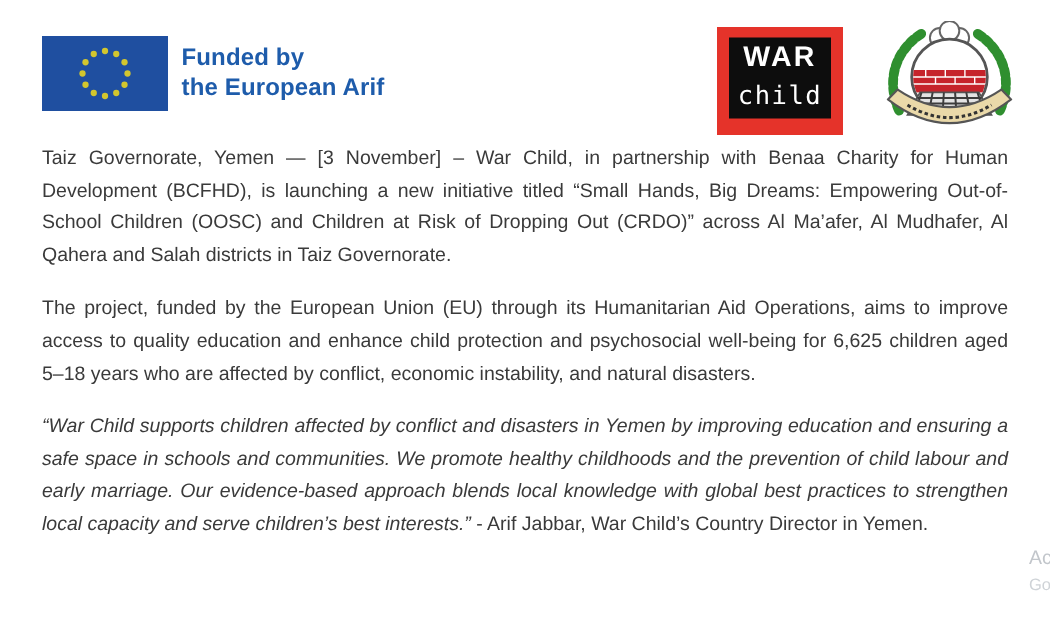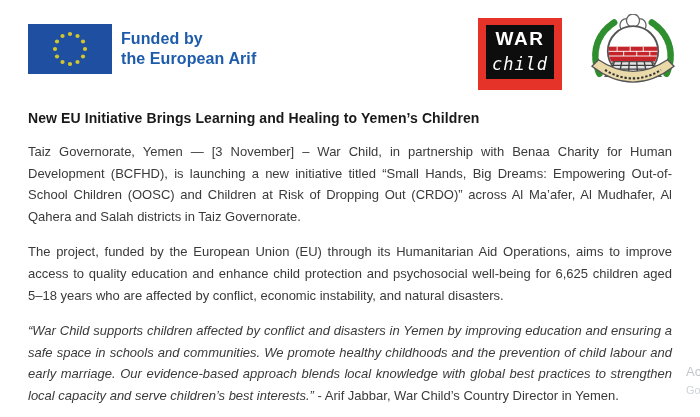--- a/index.html
+++ b/index.html
@@ -47,21 +47,20 @@
   .wc-war {
     height: 27px;
     font-weight: bold;
     font-size: 19px;
     line-height: 27px;
     letter-spacing: 1.5px;
   }
   .wc-child {
     height: 27px;
     font-family: "DejaVu Sans Mono", monospace;
-    font-style: italic;
     font-size: 17px;
     line-height: 25px;
     letter-spacing: 1px;
   }
   .benaa { display: block; margin-top: -2px; }
 
   
   .article { padding: 0 28px; }
   .article h1 {
     font-size: 14px;
@@ -168,21 +167,20 @@
           <line x1="70" y1="51" x2="75" y2="67"></line>
         </g>
 
         <path d="M6,56 Q50,90 94,56 L87,49 Q50,74 13,49 Z" fill="#ead9a9" stroke="#555" stroke-width="1.5" stroke-linejoin="round"></path>
         <path d="M20,60 Q50,78 80,60" fill="none" stroke="#333" stroke-width="2.2" stroke-dasharray="2.5 2"></path>
       </svg>
     </div>
   </header>
 
   <main class="article">
-    <h1>New EU Initiative Brings Learning and Healing to Yemen’s Children</h1>
 
     <p>Taiz Governorate, Yemen — [3 November] – War Child, in partnership with Benaa Charity for Human Development (BCFHD), is launching a new initiative titled “Small Hands, Big Dreams: Empowering Out-of-School Children (OOSC) and Children at Risk of Dropping Out (CRDO)” across Al Ma’afer, Al Mudhafer, Al Qahera and Salah districts in Taiz Governorate.</p>
 
     <p>The project, funded by the European Union (EU) through its Humanitarian Aid Operations, aims to improve access to quality education and enhance child protection and psychosocial well-being for 6,625 children aged 5–18 years who are affected by conflict, economic instability, and natural disasters.</p>
 
     <p class="quote"><em>“War Child supports children affected by conflict and disasters in Yemen by improving education and ensuring a safe space in schools and communities. We promote healthy childhoods and the prevention of child labour and early marriage. Our evidence-based approach blends local knowledge with global best practices to strengthen local capacity and serve children’s best interests.”</em><span class="attr"> - Arif Jabbar, War Child’s Country Director in Yemen.</span></p>
   </main>
 
   <div class="watermark">
     <div>Ac</div>

